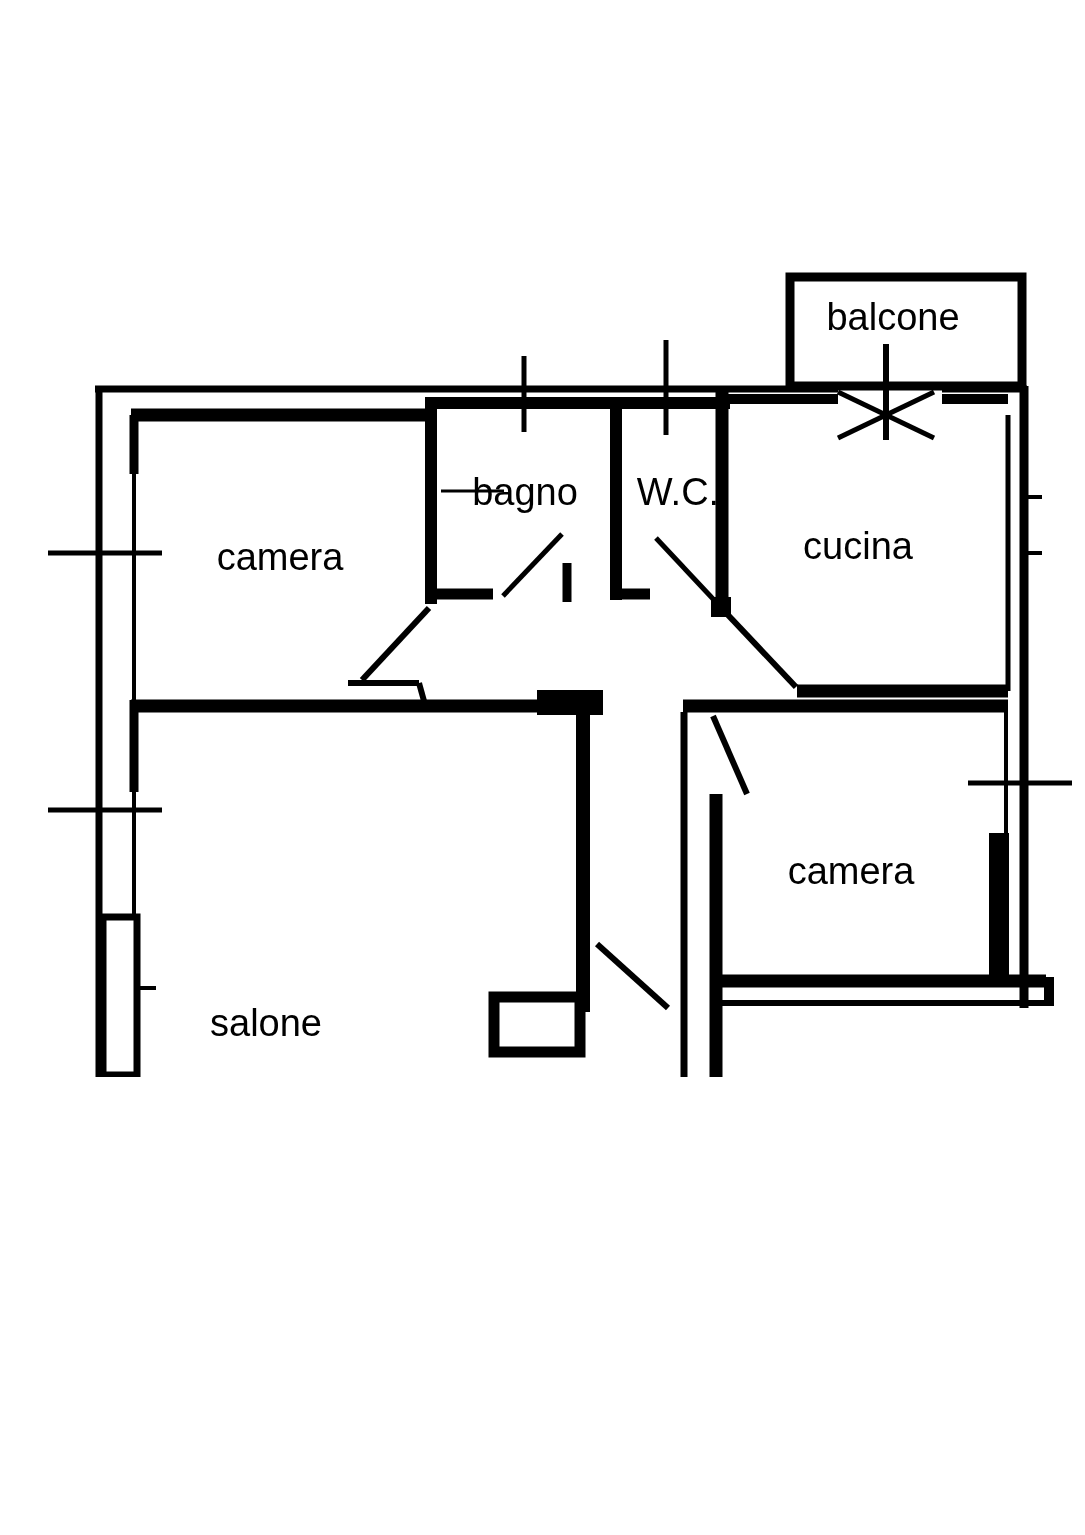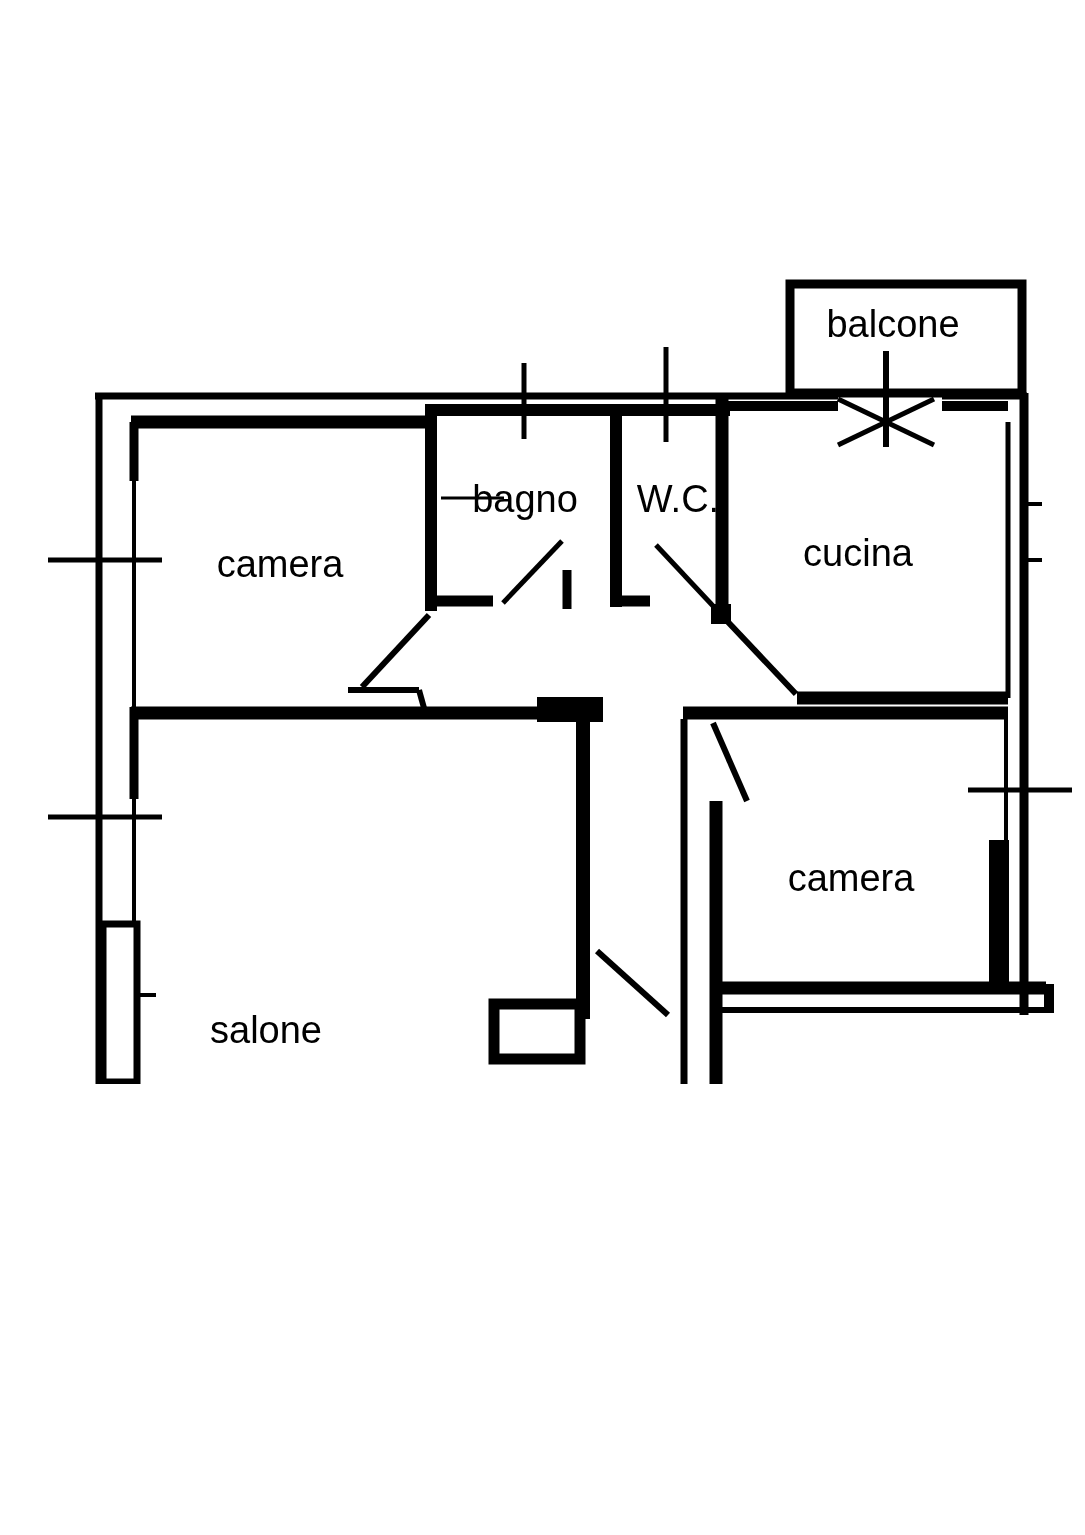--- a/index.html
+++ b/index.html
@@ -2,21 +2,20 @@
 <html style="--line: #000000; --text: #000000; --bg: #ffffff;"><head>
 <meta charset="utf-8">
 <style>
   html,body{margin:0;padding:0;background:#ffffff;}
   .plan-wrap{
     position:relative;
     width:1085px;height:1077px;
     background:var(--bg,#ffffff);
     font-family:"Liberation Sans", sans-serif;
     overflow:hidden;
-    margin-top:7px;
   }
   svg{display:block;width:1085px;height:1535px;color:var(--line,#000);}
   .wall{stroke:currentColor;fill:none;}
   .fillw{fill:currentColor;stroke:none;}
   .roomfill{fill:#ffffff;stroke:currentColor;}
   text.room-label{
     fill:var(--text,#000);
     font-family:"Liberation Sans", sans-serif;
     font-size:38px;
     text-anchor:middle;

